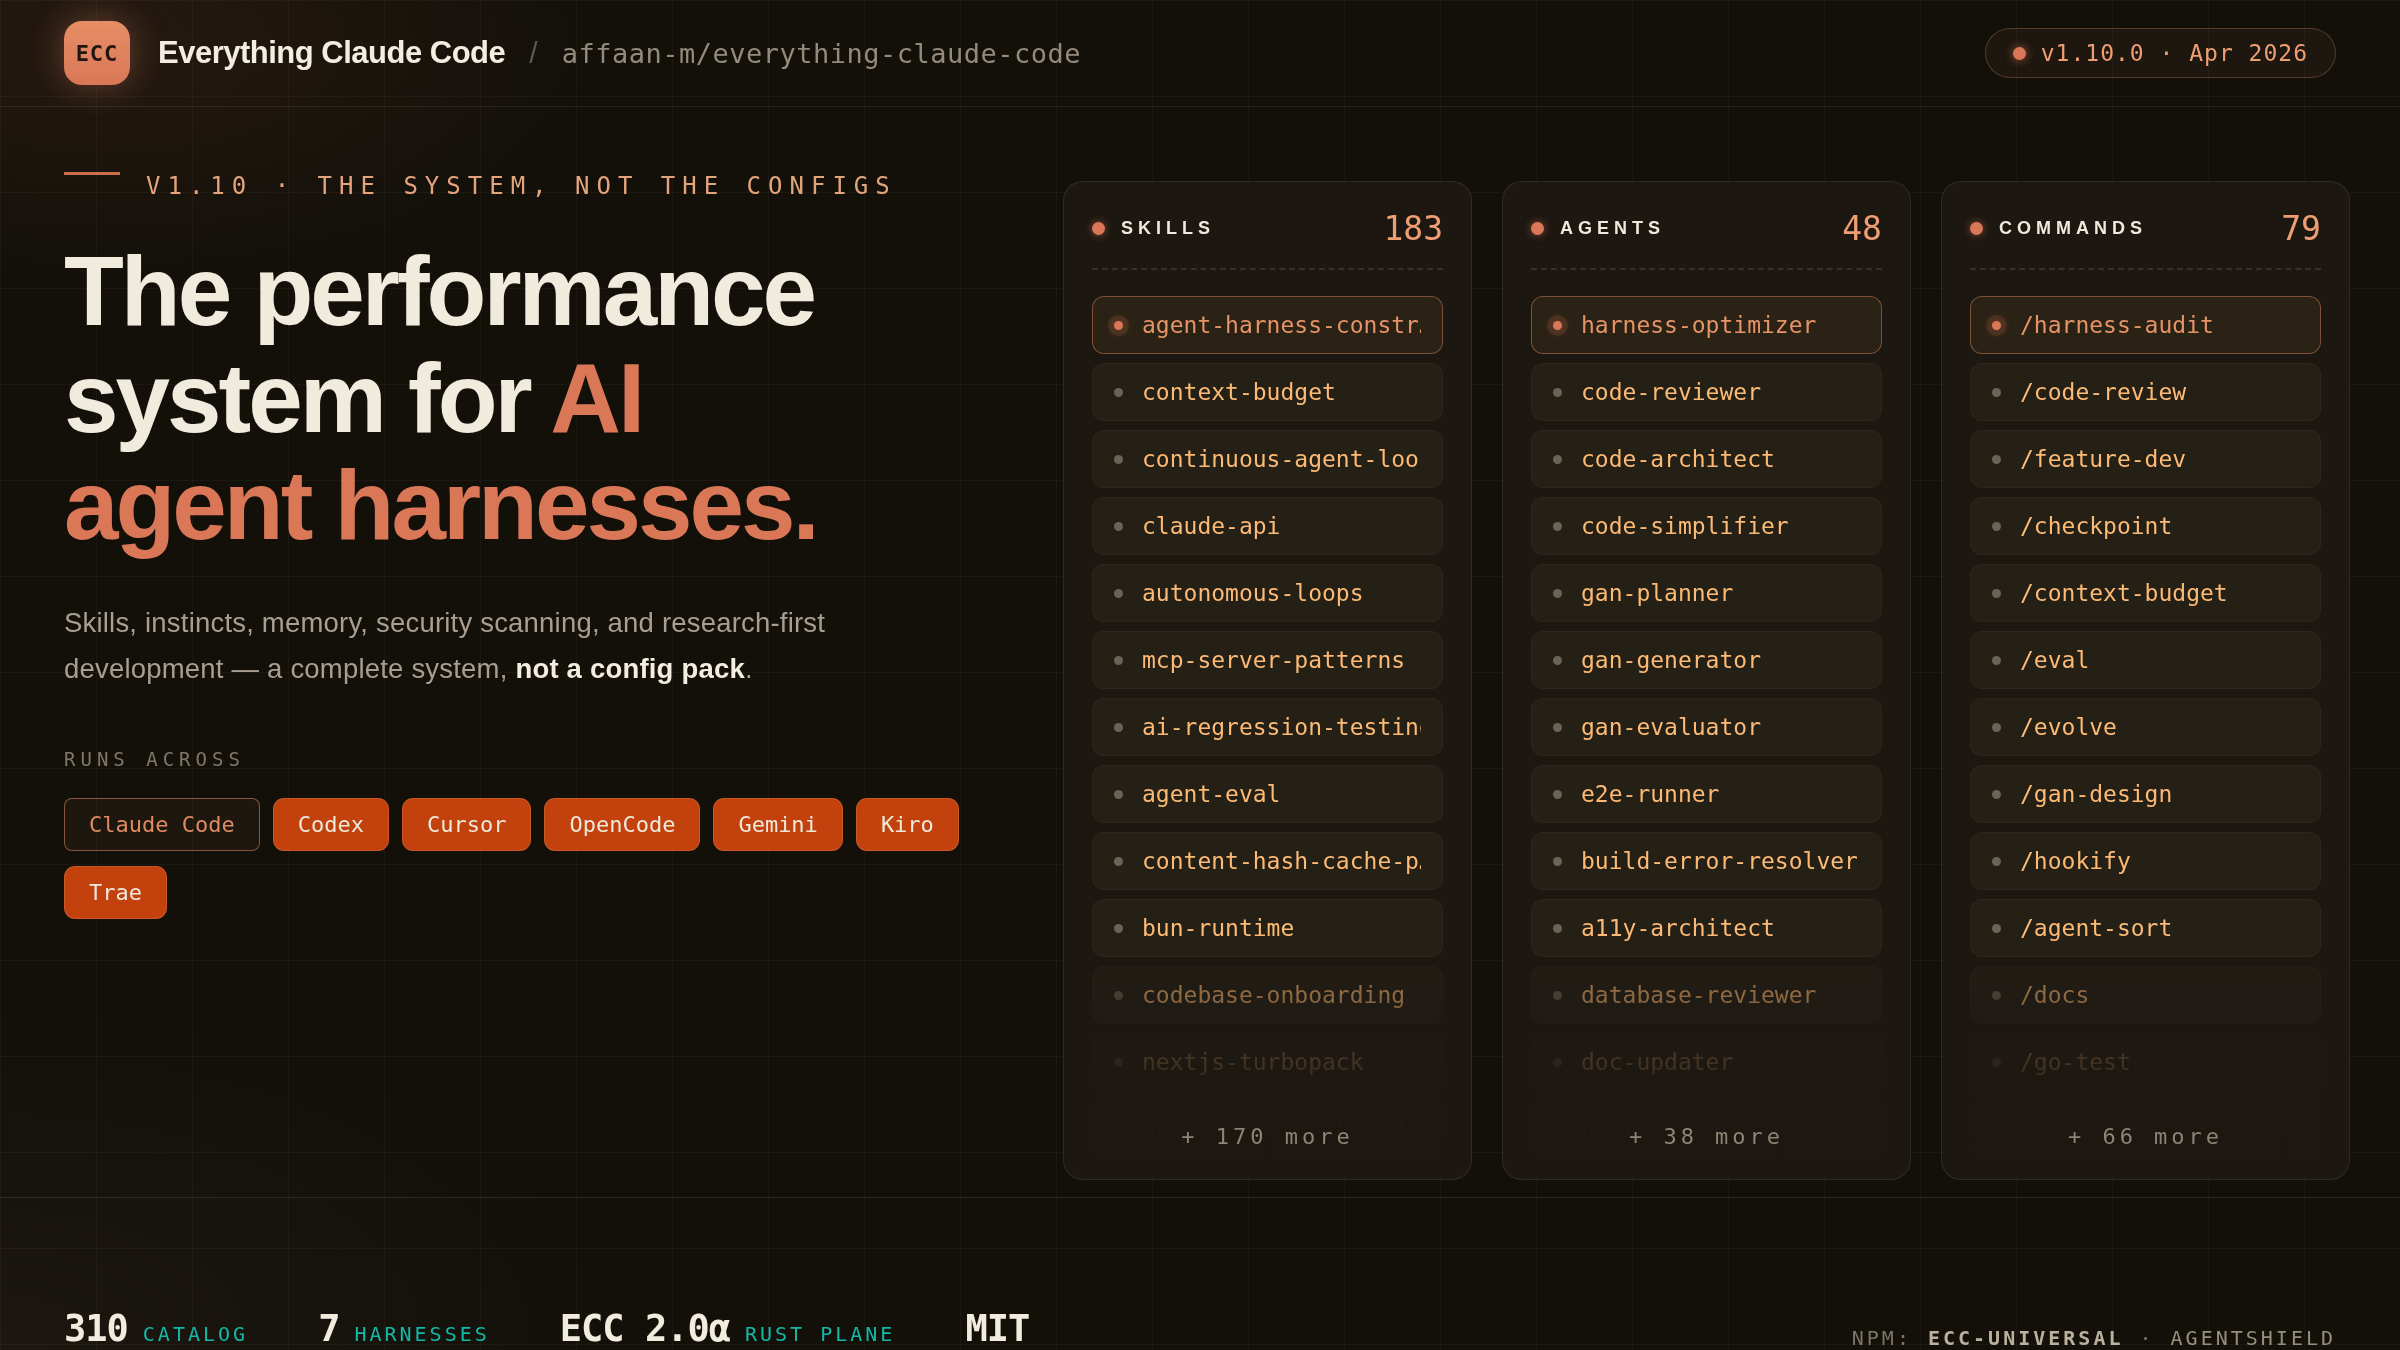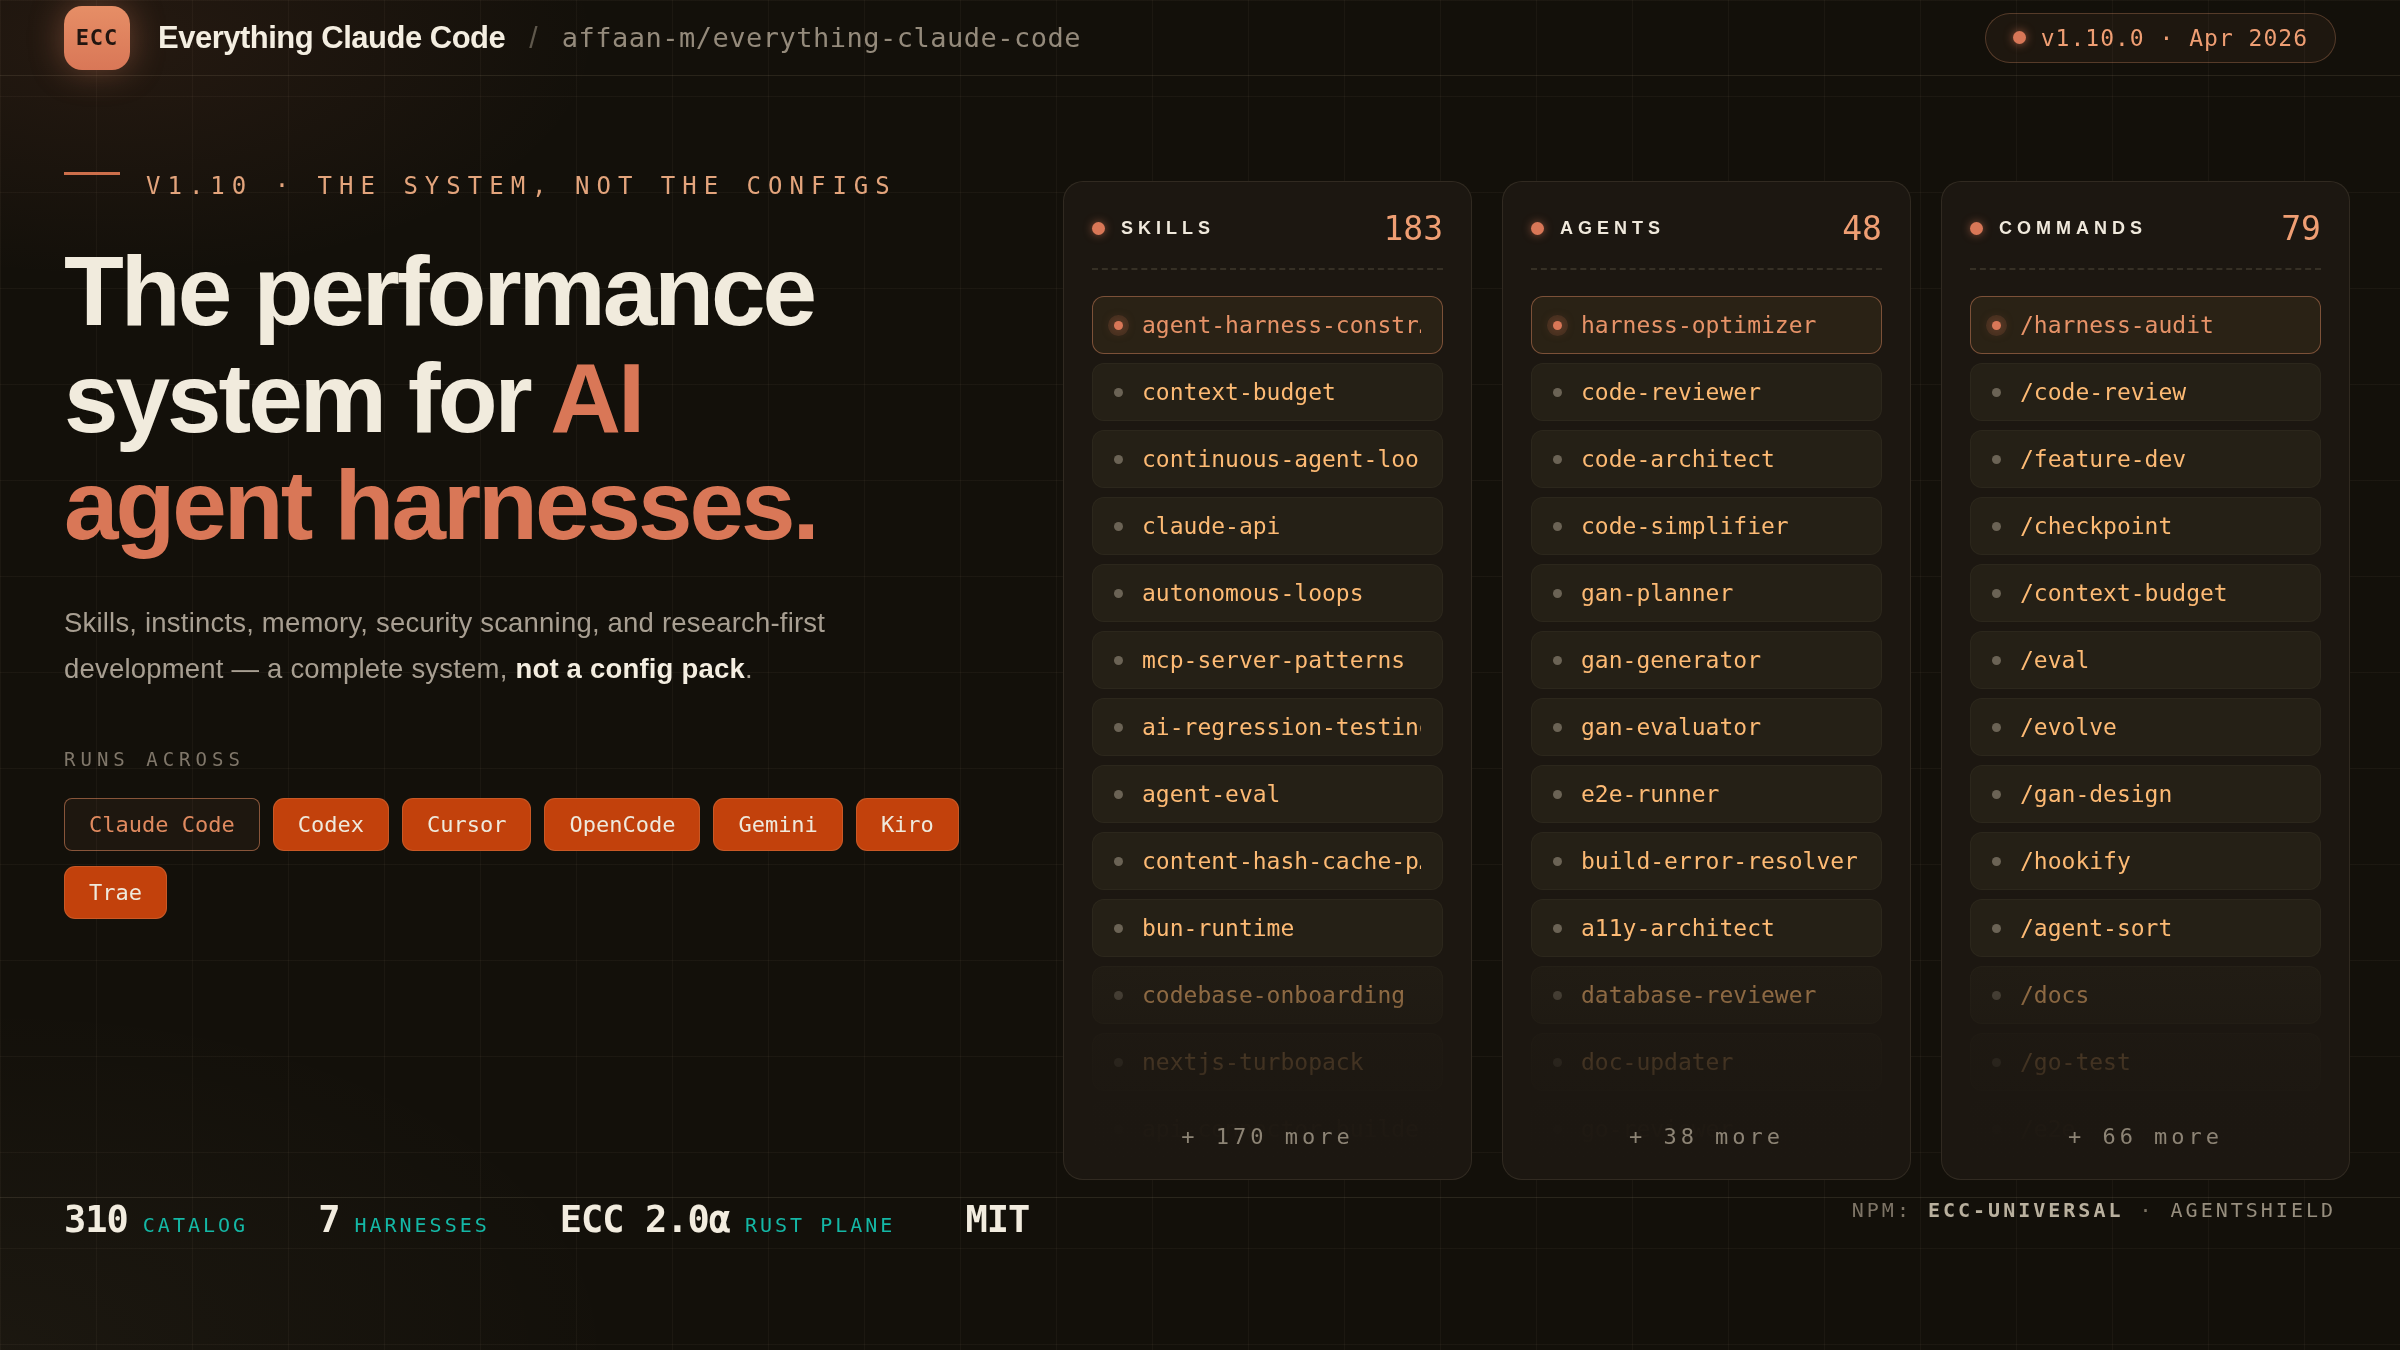--- a/index.html
+++ b/index.html
@@ -13,21 +13,21 @@
       radial-gradient(900px 500px at 0px 1350px, rgba(235,205,160,0.04), transparent 70%),
       linear-gradient(rgba(240,212,165,0.045) 1px, transparent 1px),
       linear-gradient(90deg, rgba(240,212,165,0.045) 1px, transparent 1px);
     background-size:auto, auto, 96px 96px, 96px 96px;
     color:#f2ecdf;
   }
   .mono{ font-family:"DejaVu Sans Mono", monospace; }
 
   
   .header{
-    position:absolute; top:0; left:0; right:0; height:76px;
+    position:absolute; top:0; left:0; right:0; height:107px;
     display:flex; align-items:center; padding:0 64px;
     border-bottom:1px solid rgba(240,220,180,0.10);
   }
   .logo{
     width:66px; height:64px; border-radius:18px;
     background:linear-gradient(180deg,#e68e66,#d97757);
     box-shadow:0 0 34px rgba(221,131,96,0.38);
     display:flex; align-items:center; justify-content:center;
     font-family:"DejaVu Sans Mono", monospace; font-weight:bold;
     font-size:22px; color:#221510; letter-spacing:1px;
@@ -104,21 +104,21 @@
   }
   .panel-more{
     position:absolute; left:0; right:0; bottom:30px; text-align:center;
     font-size:22px; letter-spacing:4px; color:#8d8475; cursor:pointer;
   }
 
   
   .footer{
     position:absolute; left:0; right:0; bottom:0; height:153px;
     border-top:1px solid rgba(240,220,180,0.11);
-    display:flex; align-items:flex-start; padding:0 64px;
+    display:flex; align-items:flex-end; padding:0 64px;
   }
   .stats{ display:flex; align-items:baseline; gap:70px; }
   .stat{ display:flex; align-items:baseline; gap:15px; }
   .stat .value{ font-family:"DejaVu Sans Mono", monospace; font-weight:bold; font-size:37px; color:#f2ecdf; letter-spacing:-1px; }
   .stat .label{ font-family:"DejaVu Sans Mono", monospace; font-size:20px; letter-spacing:3px; color:#14b8a6; }
   .npm-line{ margin-left:auto; font-size:20px; letter-spacing:3px; color:#7d7466; display:flex; gap:16px; align-items:baseline; }
   .npm-line .value{ color:#b9b09e; font-weight:bold; }
   .npm-line .extra{ color:#978e7e; }
 </style>
 </head>

